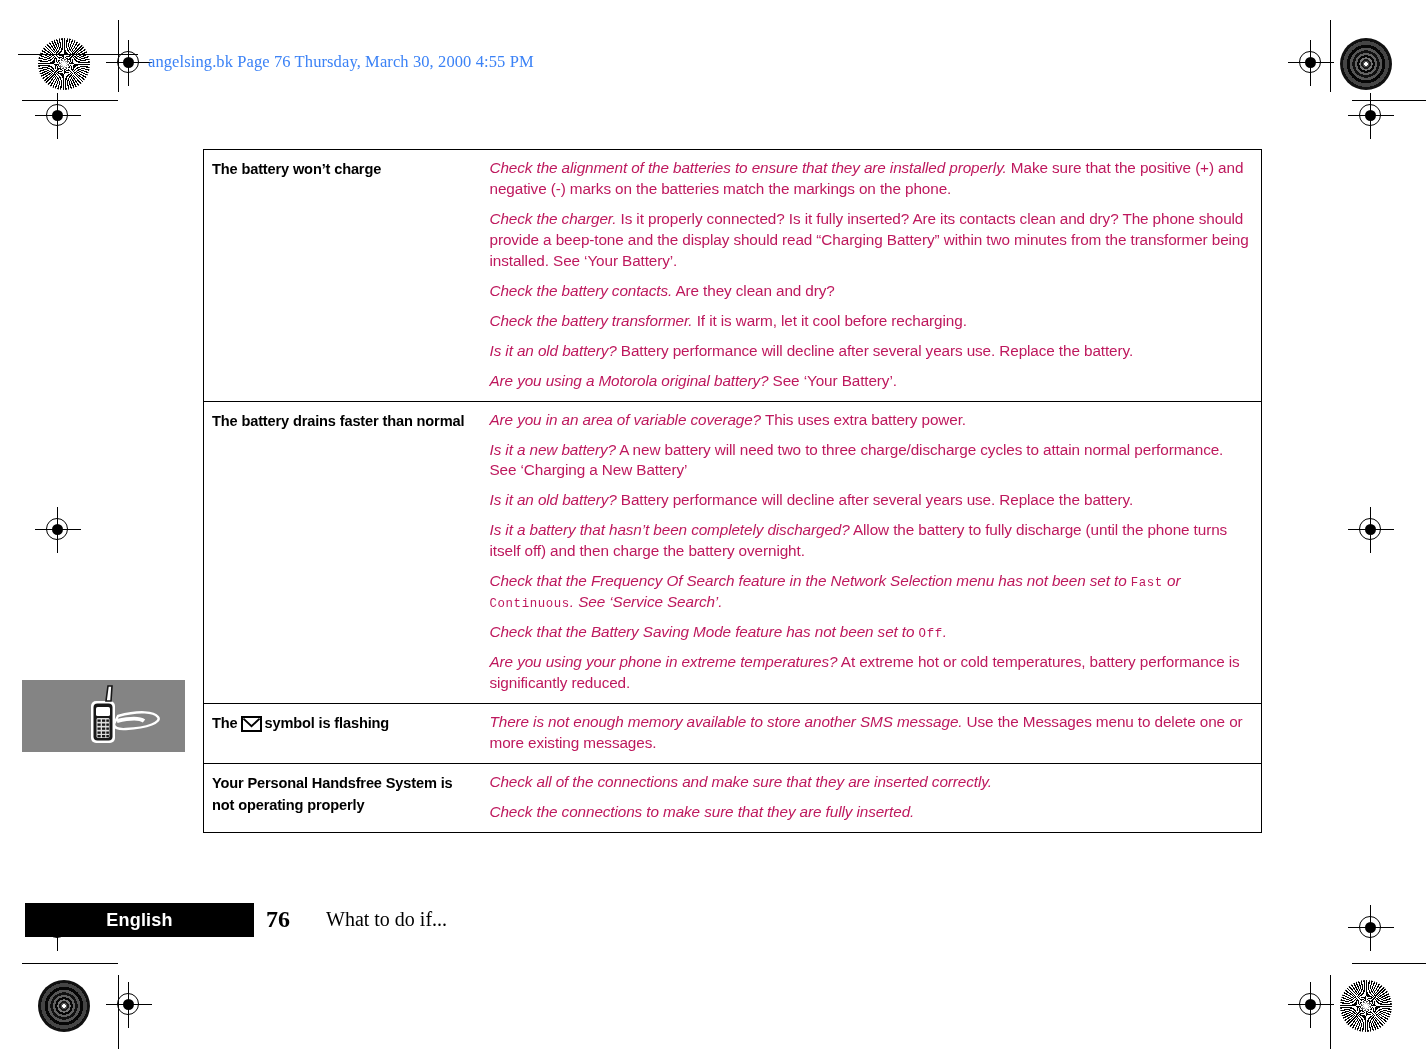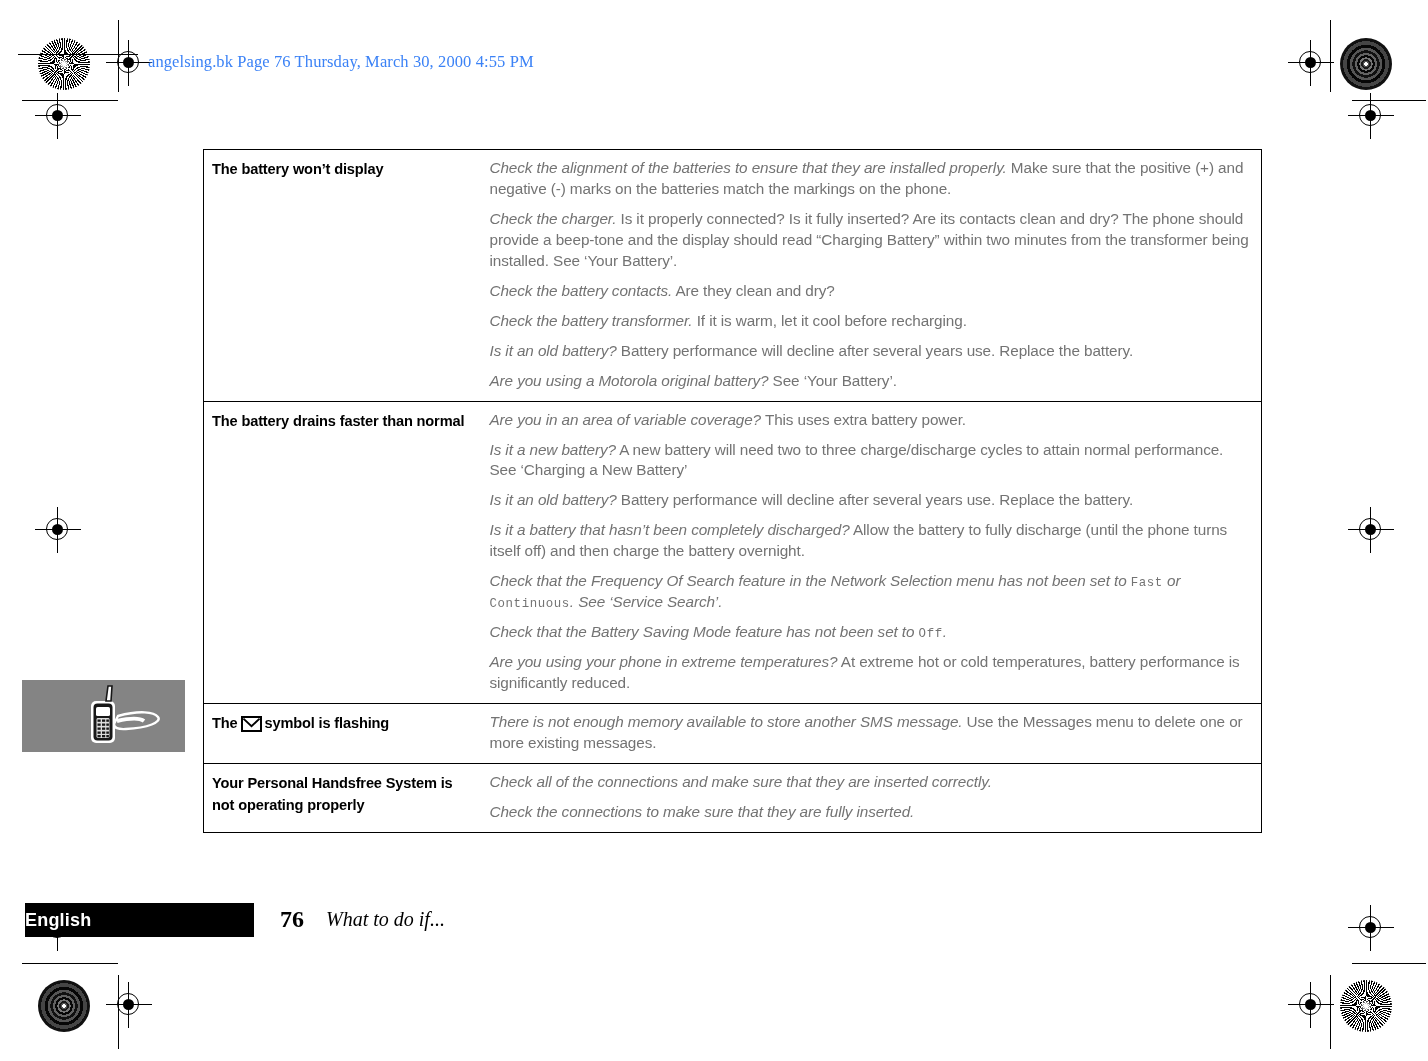--- a/index.html
+++ b/index.html
@@ -130,21 +130,21 @@
     font-size: 14.6px;
     line-height: 1.52;
     letter-spacing: -0.15px;
     color: #000;
   }
   .tbl td.fix {
     border-left: none;
     padding-left: 4px;
     font-size: 15.3px;
     line-height: 1.37;
-    color: #737373;
+    color: #be185d;
     letter-spacing: -0.1px;
   }
   .tbl td.fix p {
     margin: 0 0 9px 0;
   }
   .tbl td.fix p:last-child { margin-bottom: 0; }
   .tbl em { font-style: italic; }
   .mono {
     font-family: "Liberation Mono", monospace;
     font-style: normal;
@@ -164,37 +164,37 @@
     left: 25px;
     top: 903px;
     width: 229px;
     height: 34px;
     background: #000;
     color: #fff;
     font-weight: bold;
     font-size: 18px;
     display: flex;
     align-items: center;
+    justify-content: center;
     letter-spacing: 0.2px;
   }
   .folio {
     position: absolute;
-    left: 280px;
+    left: 266px;
     top: 906px;
     font-family: "Liberation Serif", serif;
     font-weight: bold;
     font-size: 24px;
     color: #000;
   }
   .running-head {
     position: absolute;
     left: 326px;
     top: 908px;
     font-family: "Liberation Serif", serif;
-    font-style: italic;
     font-size: 20px;
     color: #000;
     white-space: nowrap;
   }
 </style>
 </head>
 <body>
 
 <div class="reg-burst" style="left:38px; top:38px;"></div>
 <div class="reg-crosshair" style="left:106px; top:40px;">
@@ -302,21 +302,21 @@
         <rect x="80" y="55" width="3.2" height="2.3"></rect>
         <rect x="84.3" y="55" width="2.6" height="2.3"></rect>
     </g>
     <path d="M84 21 L86 6 L90 6 L89 21 Z" fill="#ffffff" stroke="#171717" stroke-width="1.6"></path>
   </svg>
 </div>
 
 <table class="tbl">
   <tbody>
     <tr>
-      <td class="sym">The battery won’t display</td>
+      <td class="sym">The battery won’t charge</td>
       <td class="fix">
         <p><em>Check the alignment of the batteries to ensure that they are installed properly.</em><span> Make sure that the positive (+) and negative (-) marks on the batteries match the markings on the phone.</span></p>
         <p><em>Check the charger.</em><span> Is it properly connected? Is it fully inserted? Are its contacts clean and dry? The phone should provide a beep-tone and the display should read “Charging Battery” within two minutes from the transformer being installed. See ‘Your Battery’.</span></p>
         <p><em>Check the battery contacts.</em><span> Are they clean and dry?</span></p>
         <p><em>Check the battery transformer.</em><span> If it is warm, let it cool before recharging.</span></p>
         <p><em>Is it an old battery?</em><span> Battery performance will decline after several years use. Replace the battery.</span></p>
         <p><em>Are you using a Motorola original battery?</em><span> See ‘Your Battery’.</span></p>
       </td>
     </tr>
 

